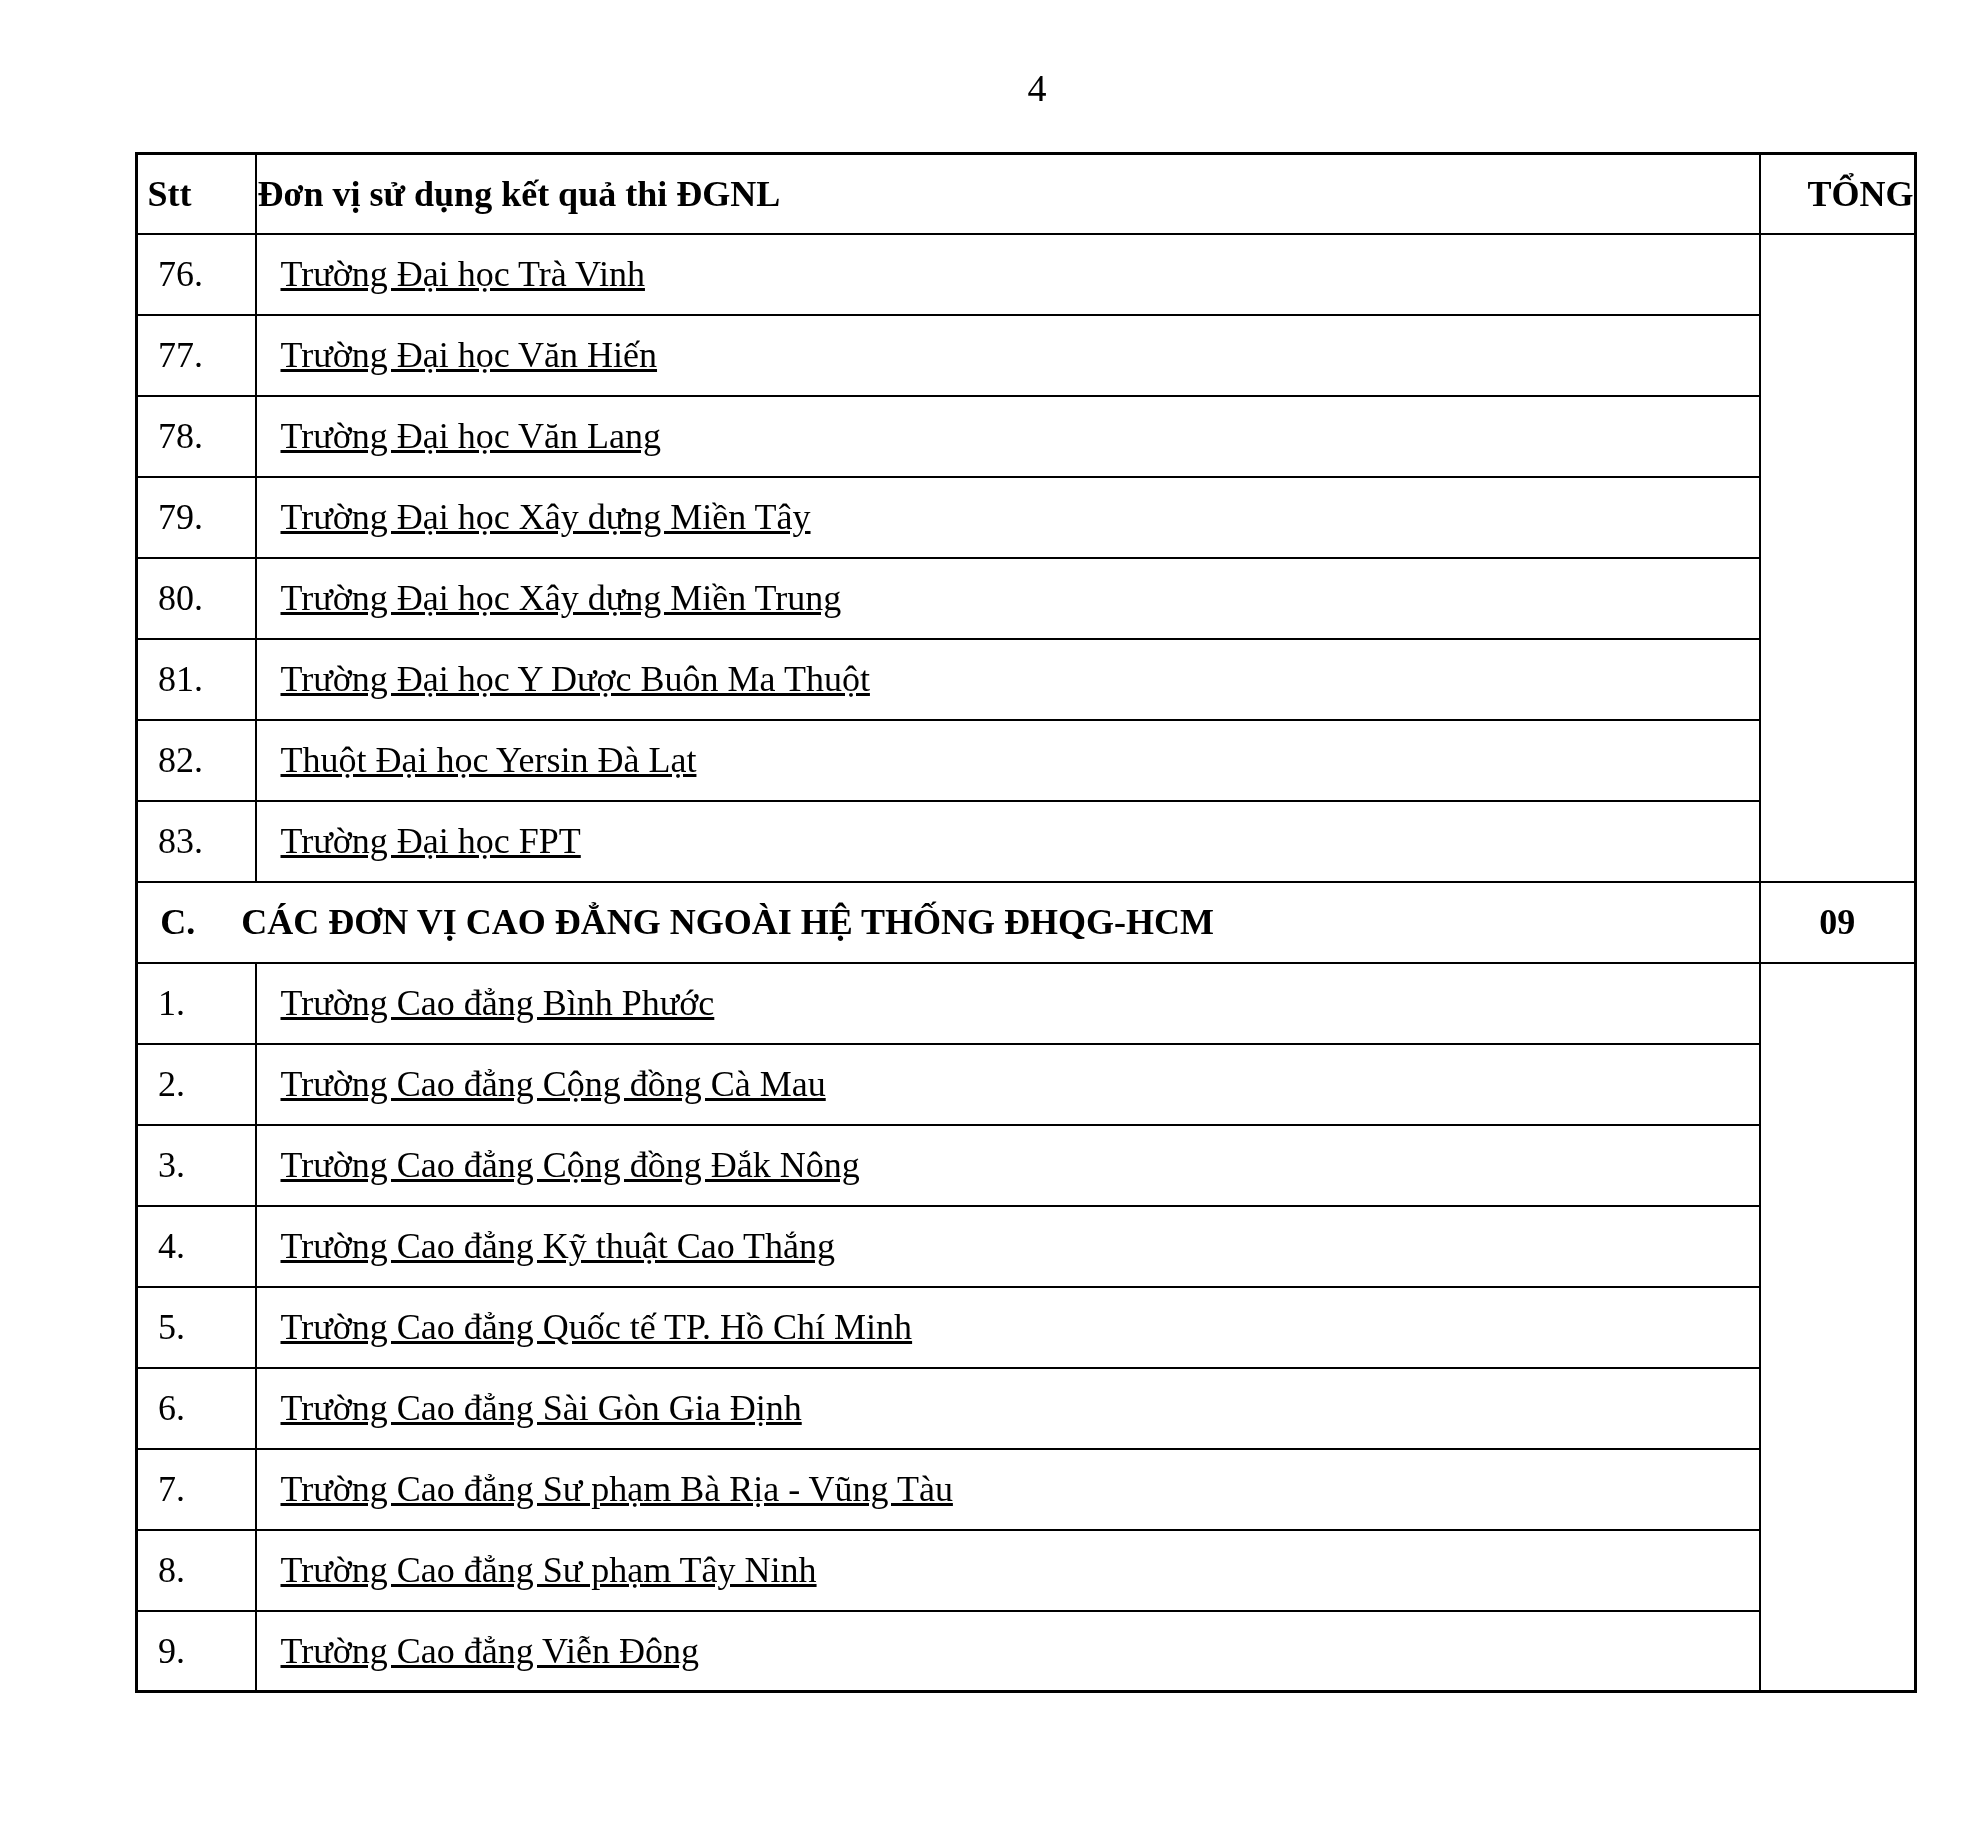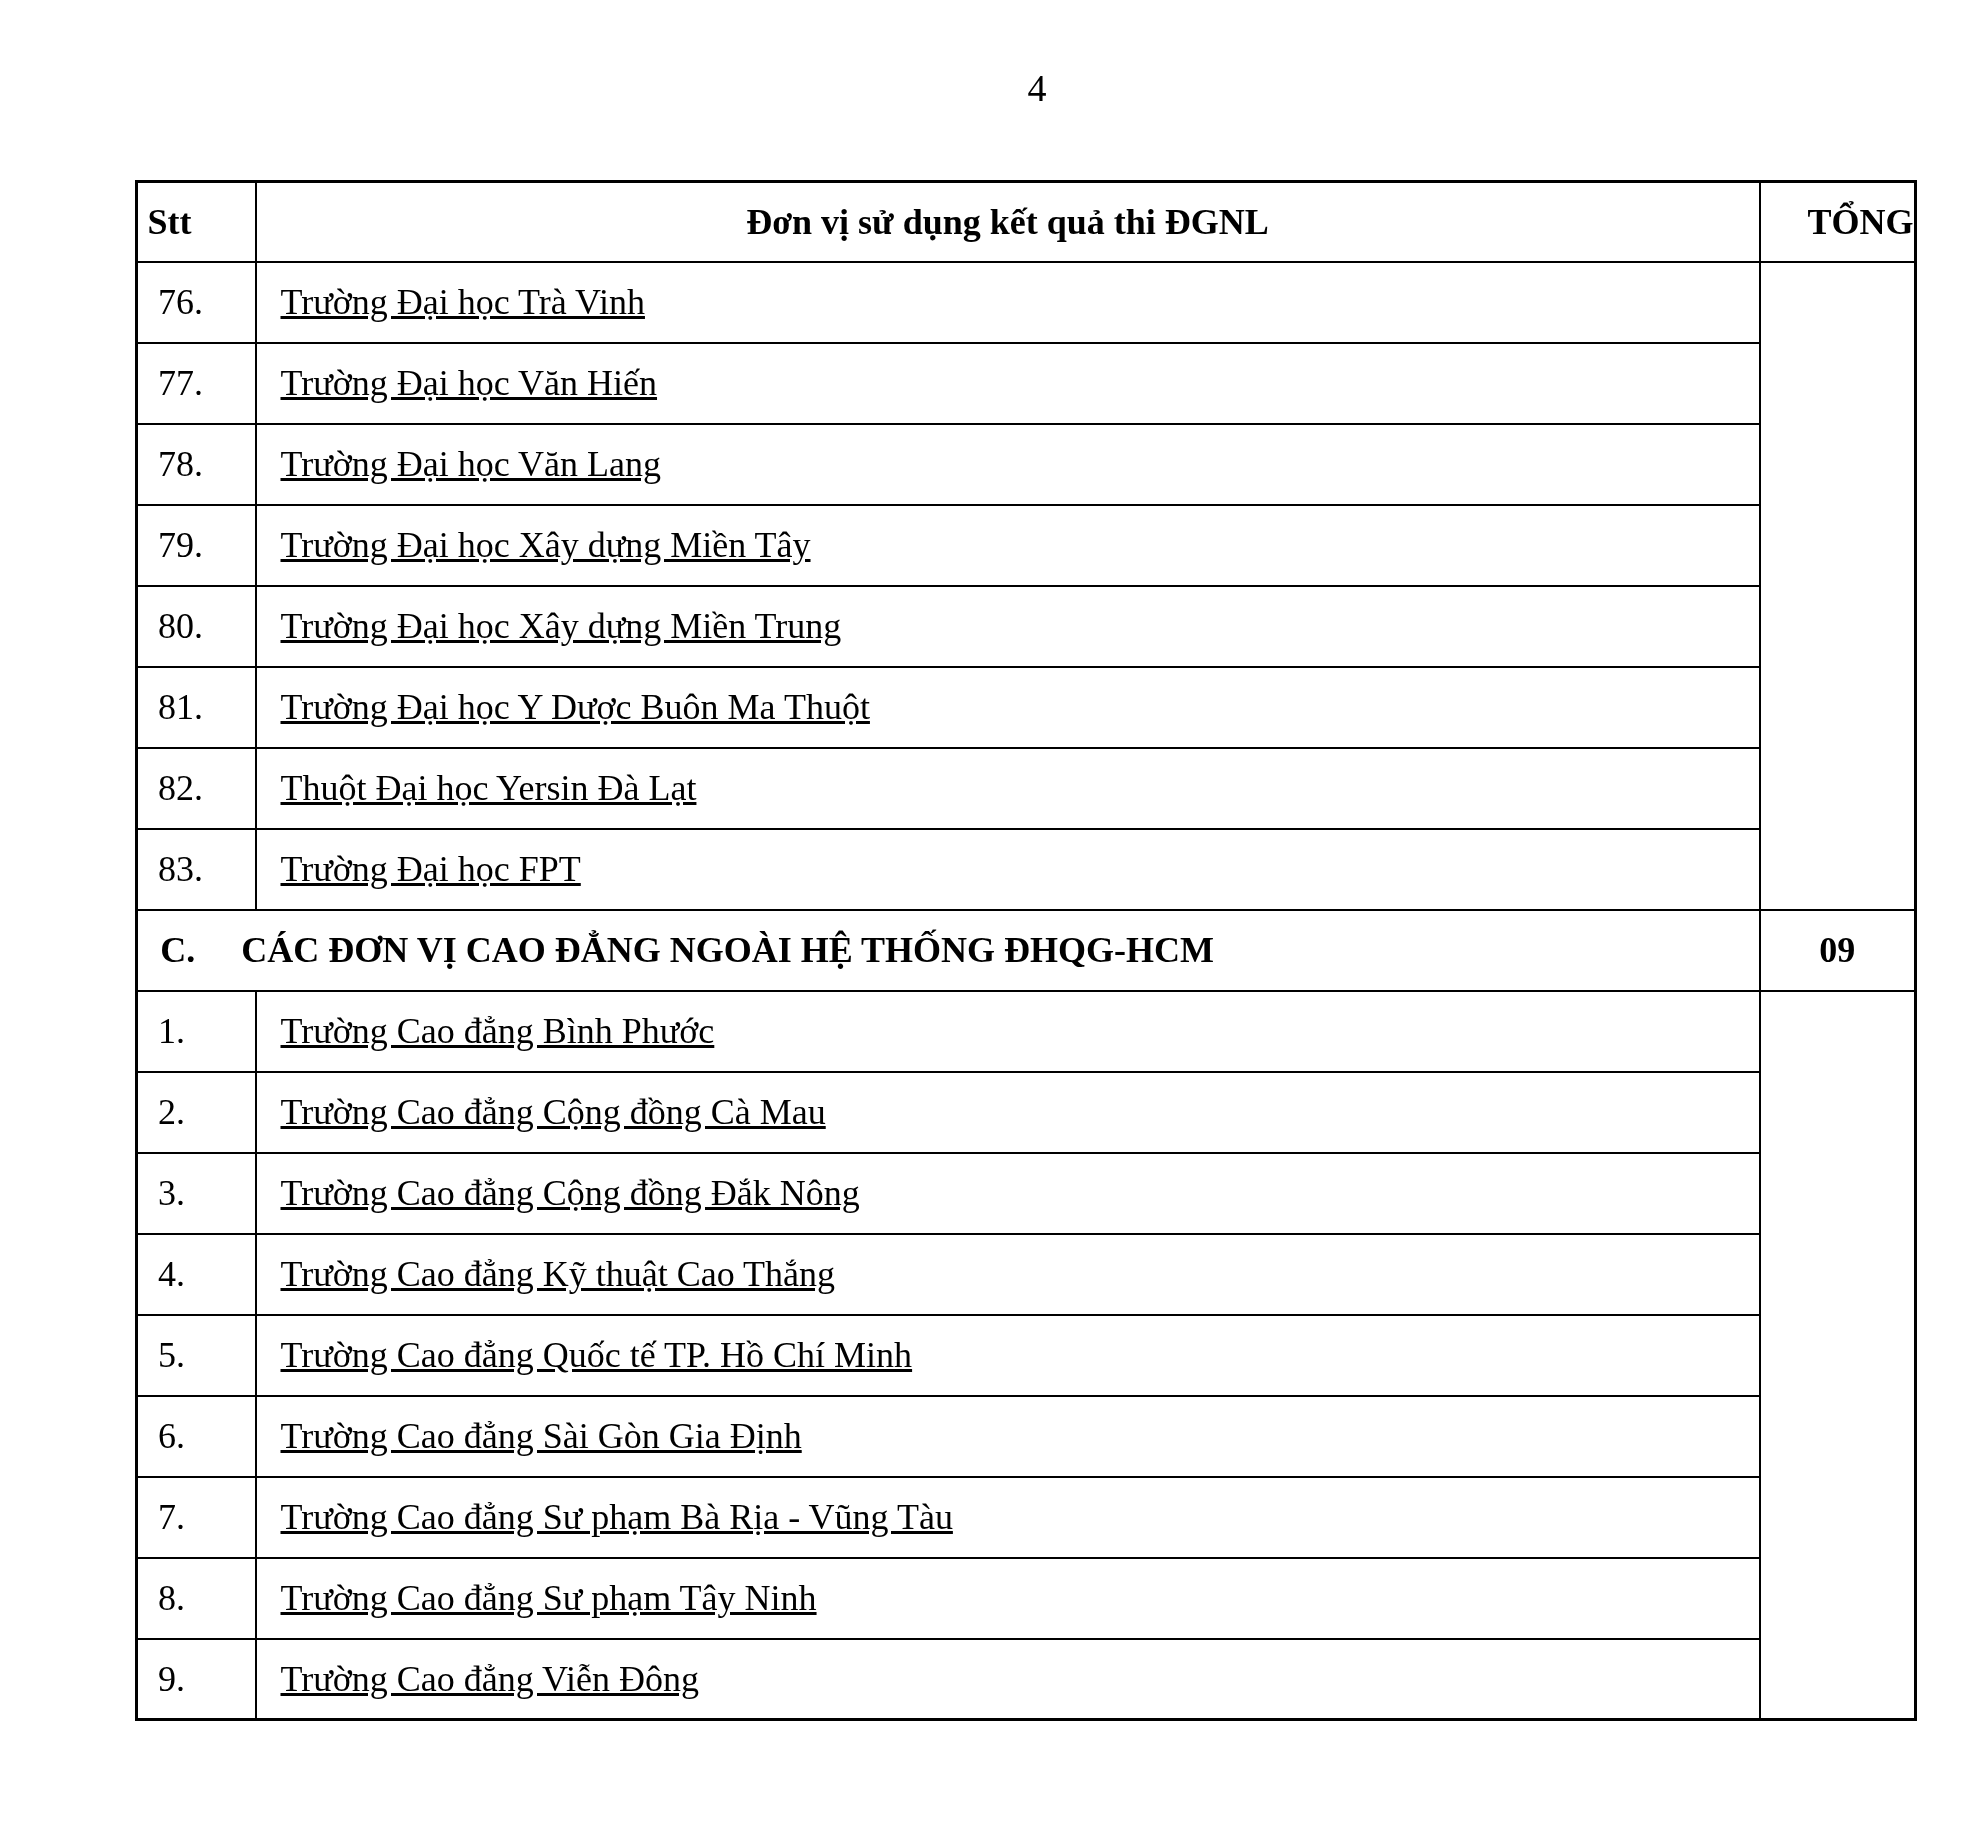--- a/index.html
+++ b/index.html
@@ -18,41 +18,41 @@
     position: absolute;
     top: 69px;
     left: 1037px;
     transform: translateX(-50%);
     font-size: 38px;
     line-height: 1;
   }
   table.doc-table {
     position: absolute;
     left: 135px;
-    top: 180px;
+    top: 152px;
     width: 1778px;
     border-collapse: collapse;
     table-layout: fixed;
     border: 3.2px solid #000;
   }
   .col-stt   { width: 119px; }
   .col-name  { width: 1504px; }
   .col-total { width: 156px; }
   th, td {
     border: 2.4px solid #000;
     font-size: 36px;
     vertical-align: middle;
     overflow: hidden;
     white-space: nowrap;
   }
   tr { height: 81px; }
   tr.header-row { height: 80px; }
   th { font-weight: bold; }
   th.stt  { text-align: left; padding-left: 9.6px; }
-  th.unit { text-align: center; }
+  th.unit { text-align: left; }
   th.total{ text-align: right; padding-left: 47px; }
   td.stt  { text-align: left; padding-left: 20px; }
   td.name { text-align: left; padding-left: 24px; text-decoration: underline; }
   td.total-empty { border-left: 2.4px solid #000; }
   td.section-cell { font-weight: bold; padding-left: 22.3px; }
   .sec-title { margin-left: 46px; margin-top: 17px; }
   td.section-total { font-weight: bold; text-align: center; font-family: Liberation Serif, serif; }
 </style>
 </head>
 <body>

